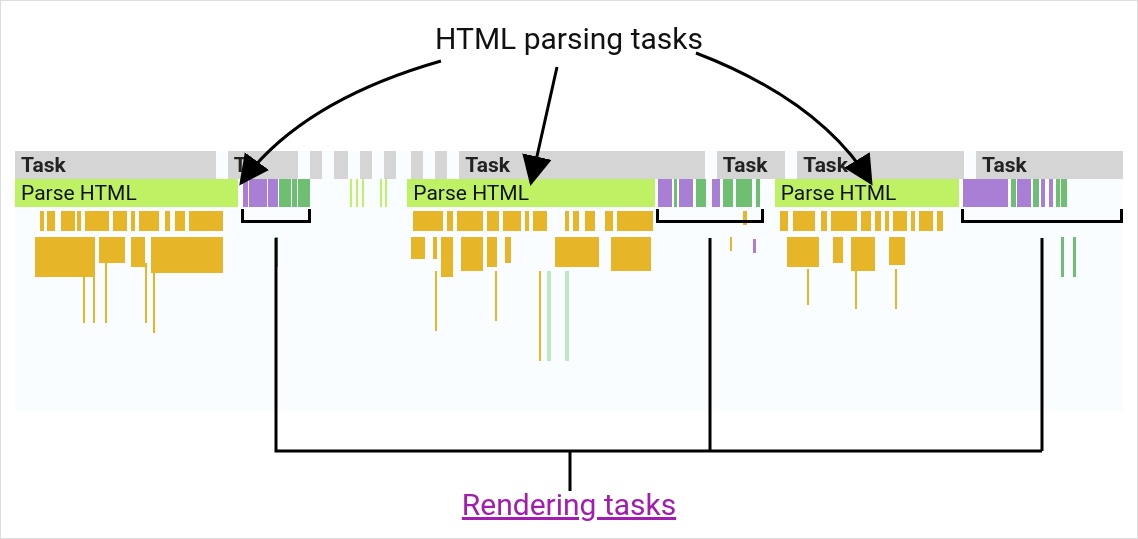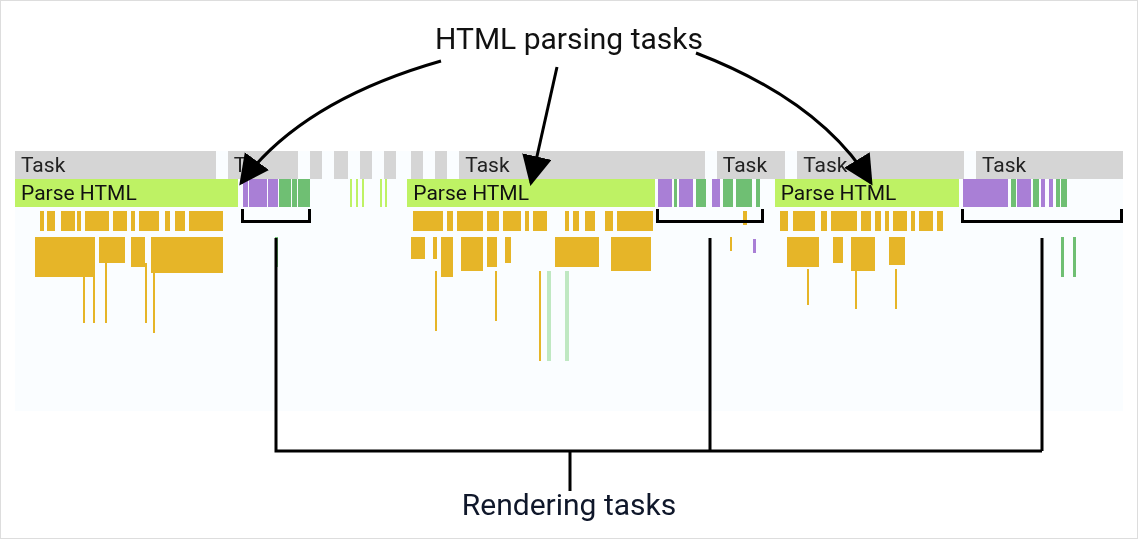--- a/index.html
+++ b/index.html
@@ -20,37 +20,38 @@
     transform: translateX(-50%);
     font-size: 30px;
     color: #111;
   }
   .label-bottom {
     position: absolute;
     bottom: 16px;
     left: 50%;
     transform: translateX(-50%);
     font-size: 30px;
-    color: #0f172a;
+    color: #a21caf;
+    text-decoration: underline;
   }
   .chart {
     position: absolute;
     left: 14px;
     right: 14px;
     top: 150px;
     height: 260px;
     background: #fafdff;
   }
   .task-row, .parse-row {
     position: absolute;
     left: 0; right: 0;
     height: 28px;
     display: flex;
   }
-  .task-row { top: 0; }
+  .task-row { top: 0; font-weight: bold; }
   .parse-row { top: 28px; }
   .cell {
     height: 28px;
     display: flex;
     align-items: center;
     padding: 0 6px;
     font-size: 21px;
     white-space: nowrap;
     overflow: hidden;
   }

